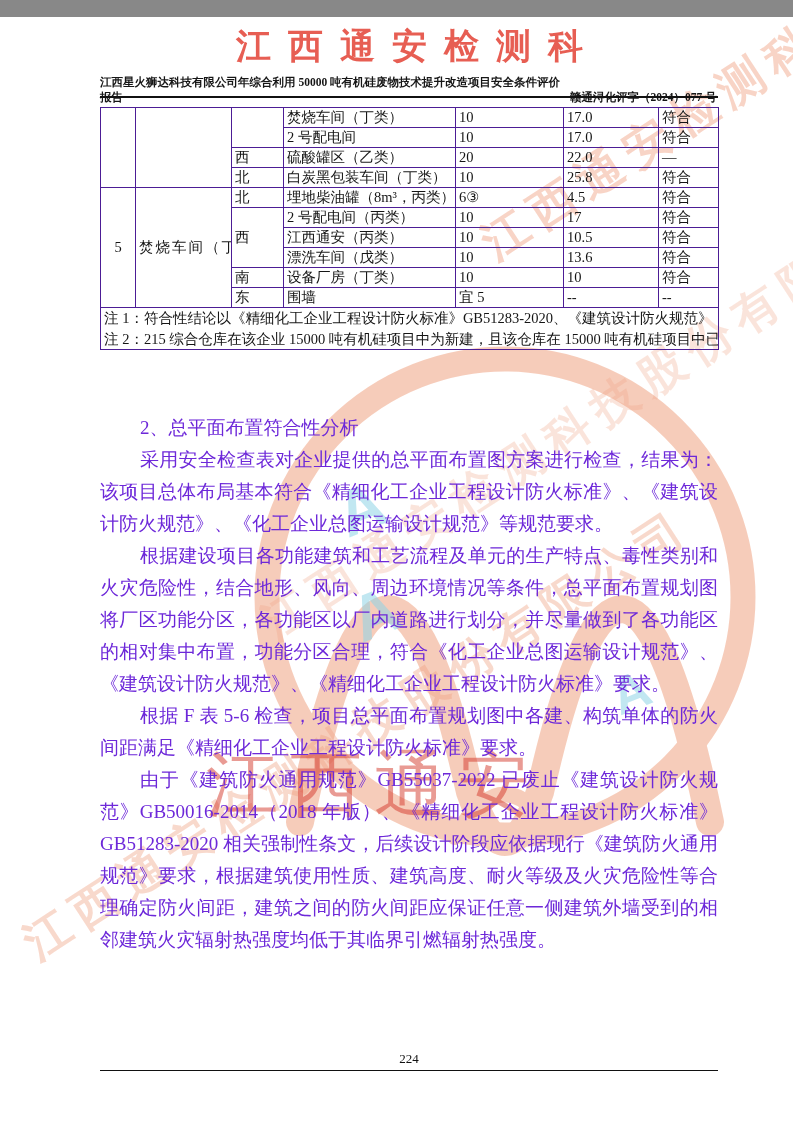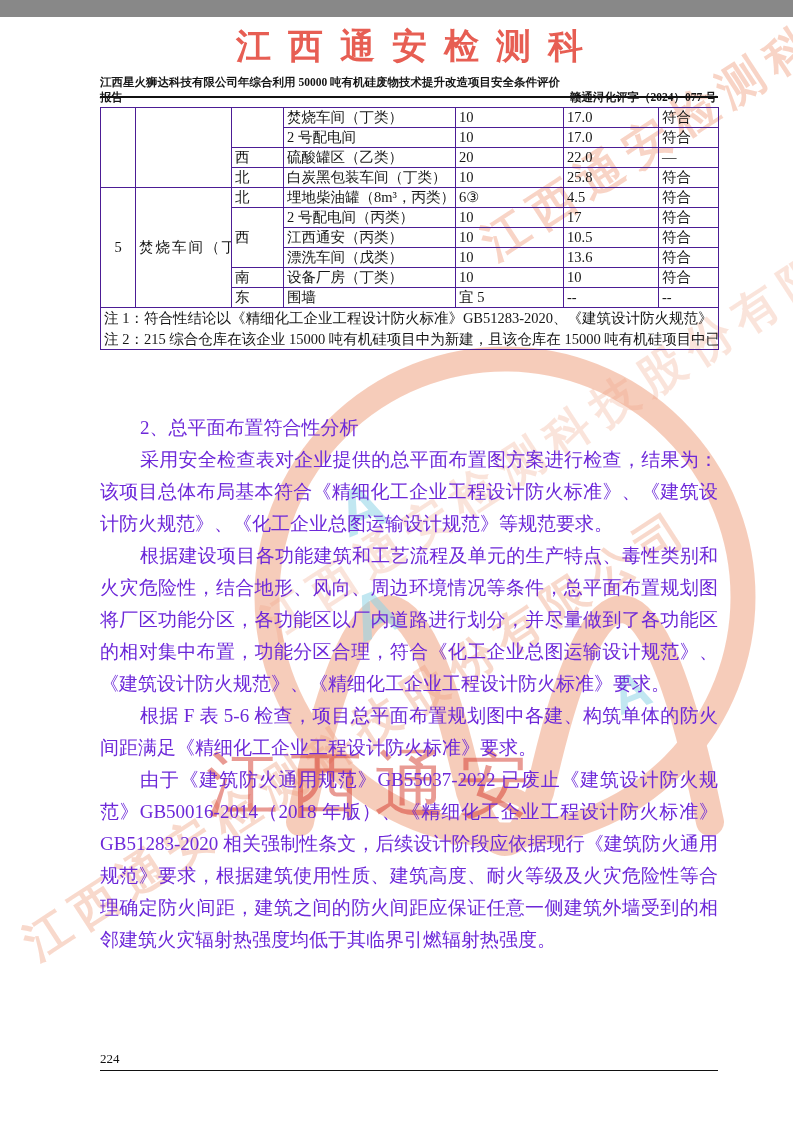--- a/index.html
+++ b/index.html
@@ -69,21 +69,21 @@
   .note-line{margin:0;}
   
   .body-text{position:absolute;left:100px;width:618px;top:395px;}
   .body-text p{
     margin:0;font-size:19px;line-height:32px;text-align:justify;
     text-indent:40px;color:#6d28d9;
   }
   
   .pageno{
     position:absolute;left:100px;width:618px;top:1034px;
-    font-size:13px;color:#111;
+    text-align:center;font-size:13px;color:#111;
   }
   .foot-rule{position:absolute;left:100px;width:618px;top:1053px;border-top:1.5px solid #111;}
 </style>
 </head>
 <body>
 
 <div class="page">
 
   <div class="wm">
     <svg width="560" height="560" style="position:absolute;left:230px;top:315px;opacity:.5;" viewBox="0 0 560 560">

